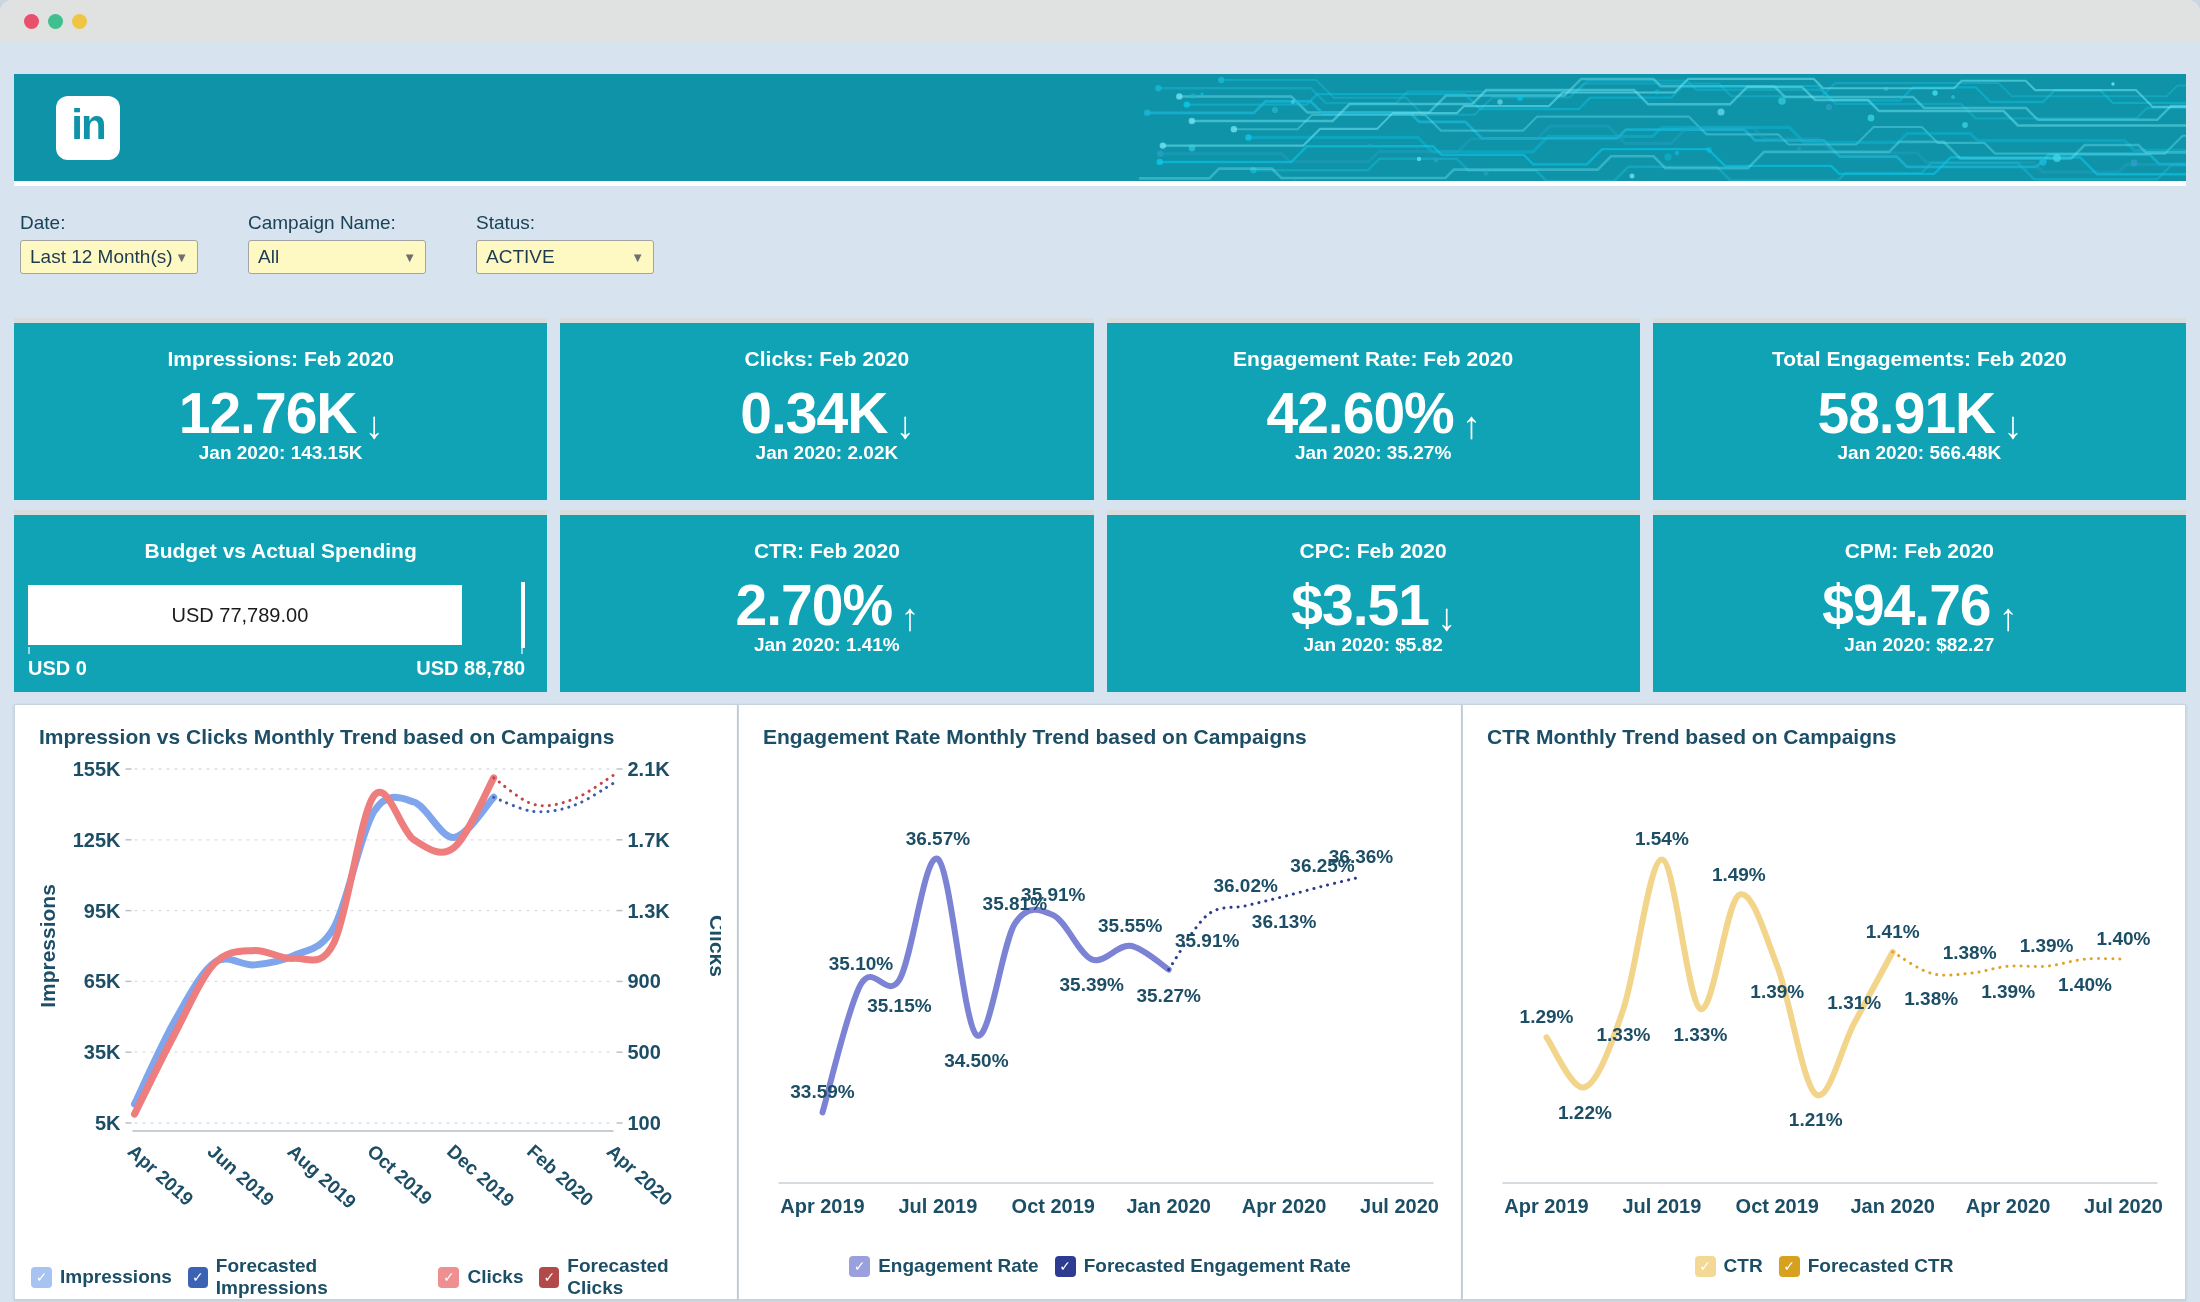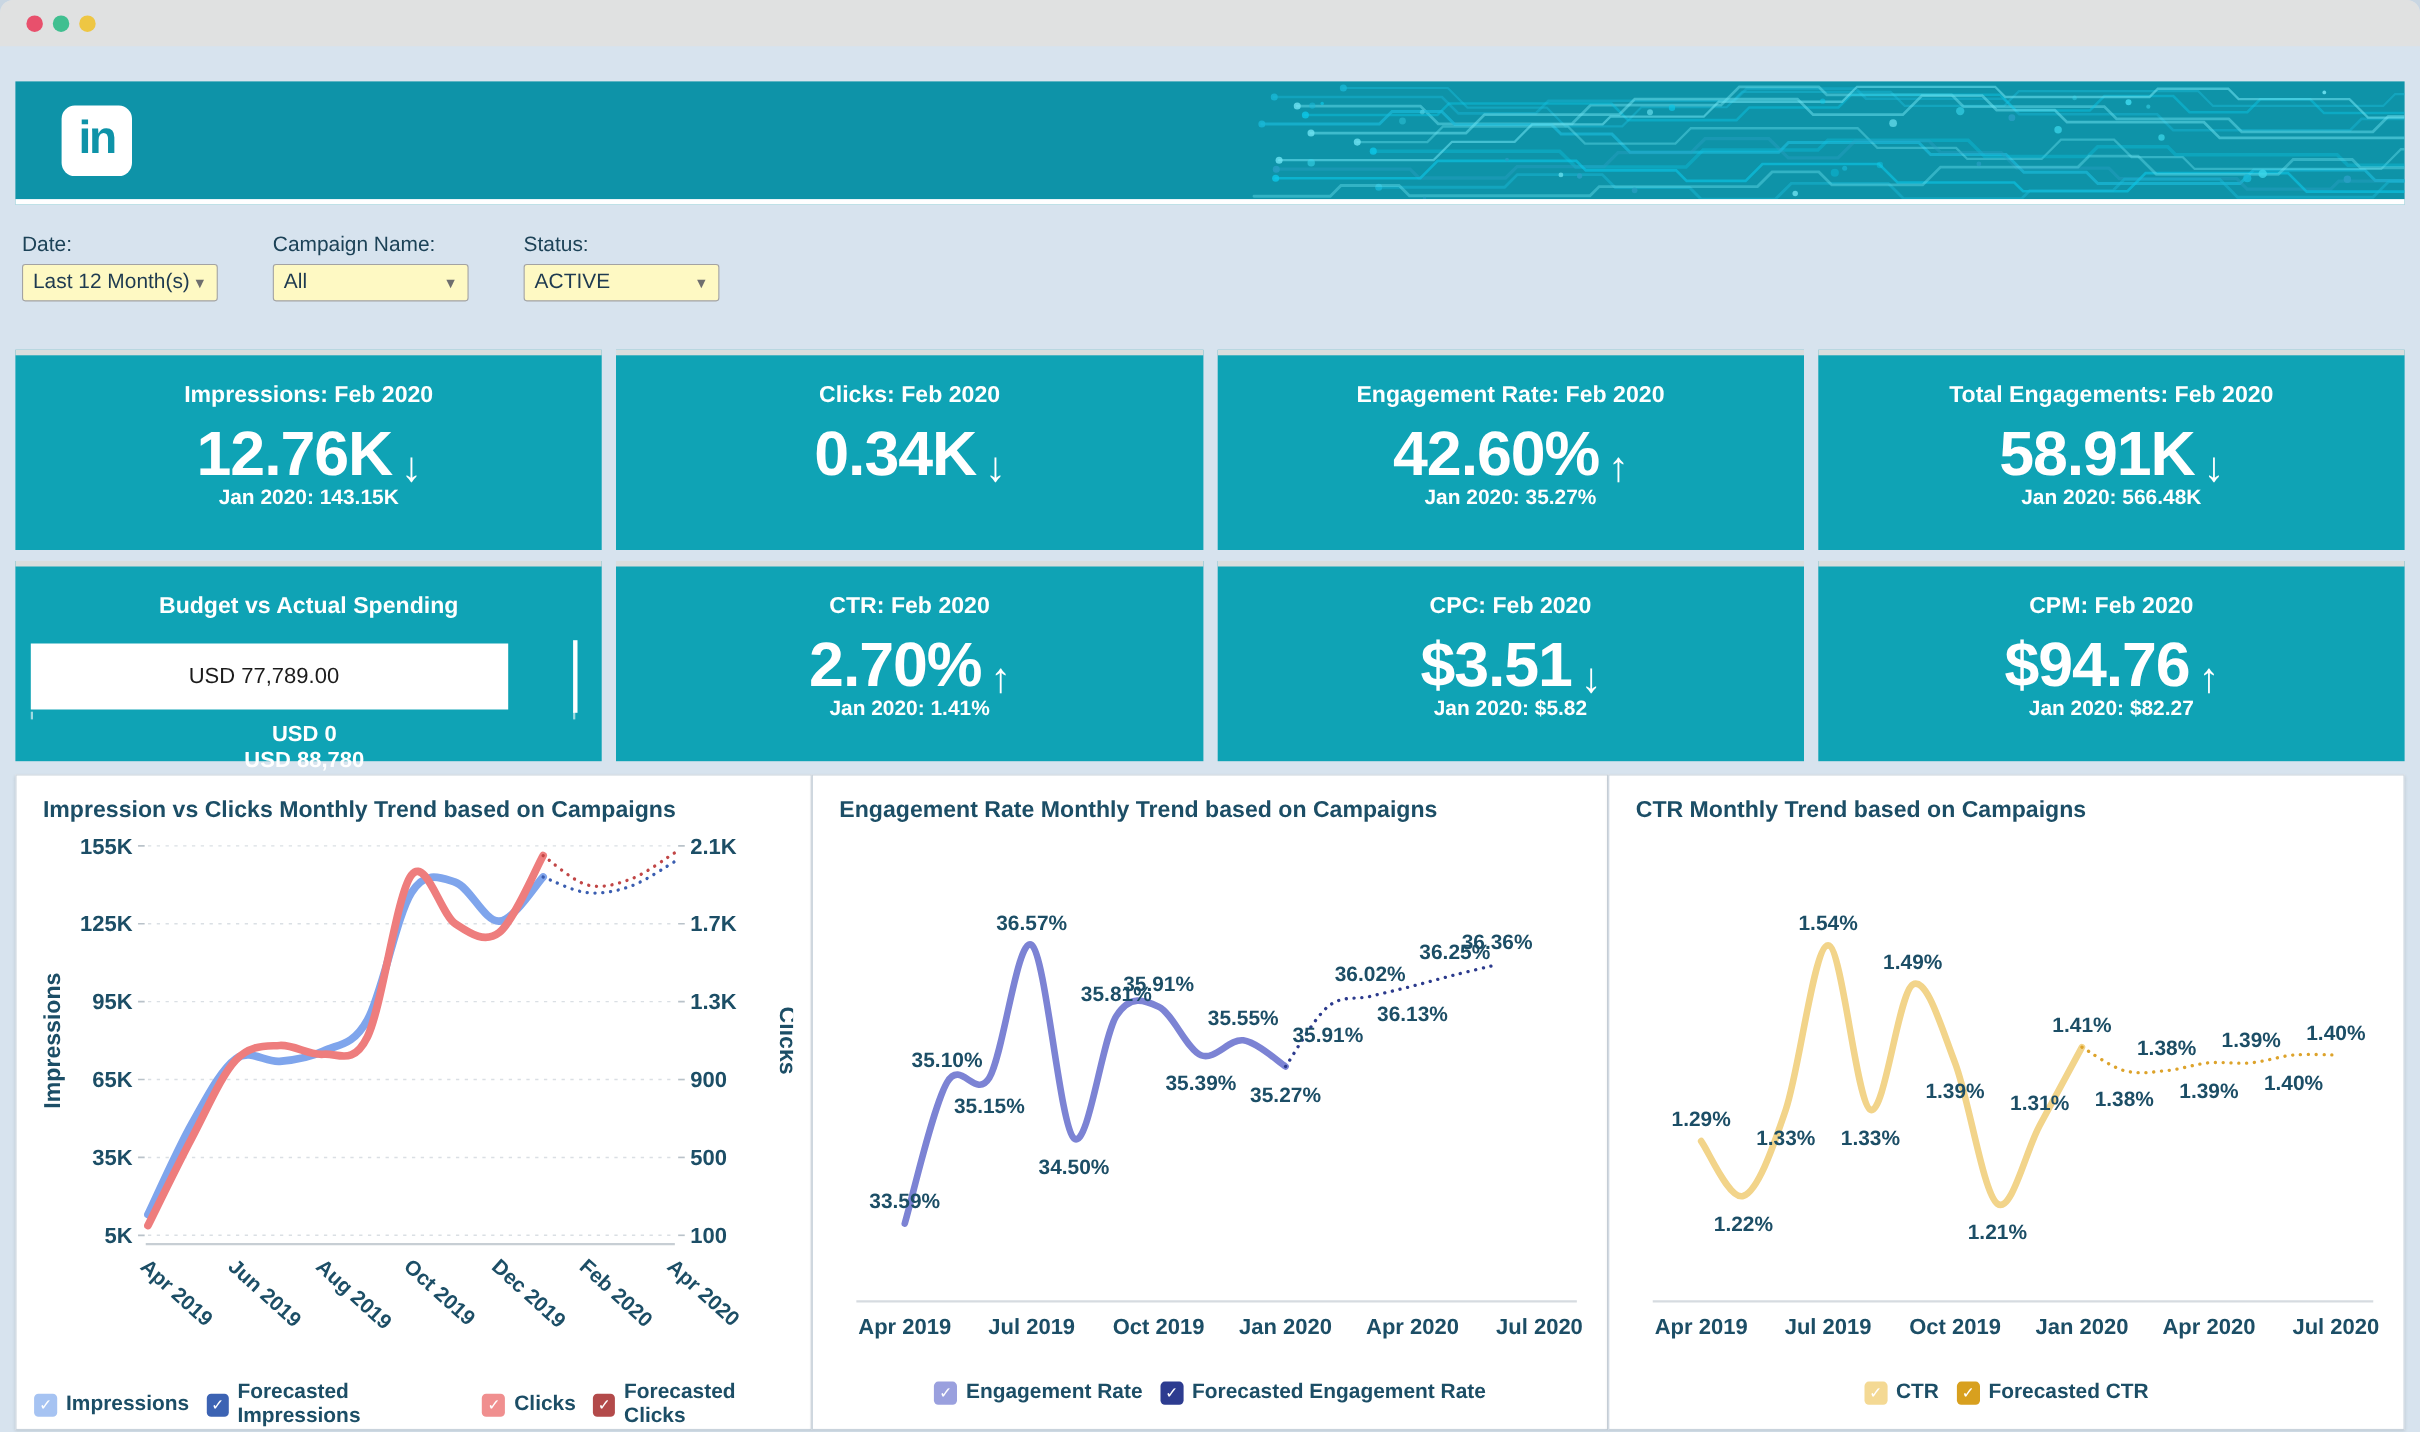--- a/index.html
+++ b/index.html
@@ -33,21 +33,21 @@
   .card .karrow{font-size:38px;font-weight:normal;position:relative;top:5px;margin-left:8px;}
   .card .kcompare{font-size:19px;font-weight:bold;}
   
   .budget-track{position:relative;margin:22px 24px 0 14px;height:60px;}
   .budget-fill{position:absolute;left:0;top:0;height:100%;background:#fff;display:flex;
                align-items:center;justify-content:center;padding-right:10px;
                color:#1b1b1b;font-size:20px;}
   .budget-maxtick{position:absolute;right:-2px;top:-3px;width:4px;height:66px;background:#fff;}
   .budget-subtick{position:absolute;width:2px;height:7px;background:rgba(255,255,255,.6);top:62px;}
   .budget-axis{display:flex;justify-content:space-between;margin:12px 22px 0 14px;
-               font-size:20px;font-weight:bold;color:#fff;flex-direction:column;}
+               font-size:20px;font-weight:bold;color:#fff;}
   
   .charts{display:grid;grid-template-columns:repeat(3,1fr);margin:12px 14px 0 14px;}
   .panel{background:#fff;border:1px solid #c9d3dc;box-shadow:0 1px 3px rgba(0,0,0,.12);
          height:596px;padding:16px 16px 8px 16px;}
   .panel h3{margin:4px 0 0 8px;font-size:21px;color:#1c4e66;font-weight:bold;}
   .panel svg.chart{display:block;width:100%;height:502px;margin-top:4px;}
   .legend{display:flex;justify-content:center;align-items:center;gap:16px;margin-top:0;}
   .lgi{display:flex;align-items:center;gap:8px;cursor:pointer;}
   .lgbox{width:21px;height:21px;border-radius:4px;display:flex;align-items:center;
          justify-content:center;color:#fff;font-size:14px;}
@@ -152,20 +152,21 @@
   <div class="kpi-grid">
 
     <div class="card">
       <div class="ktitle">Impressions: Feb 2020</div>
       <div class="kvalue"><span>12.76K</span><span class="karrow">↓</span></div>
       <div class="kcompare">Jan 2020: 143.15K</div>
     </div>
     <div class="card">
       <div class="ktitle">Clicks: Feb 2020</div>
       <div class="kvalue"><span>0.34K</span><span class="karrow">↓</span></div>
+      <div class="kcompare">Jan 2020: 2.02K</div>
     </div>
     <div class="card">
       <div class="ktitle">Engagement Rate: Feb 2020</div>
       <div class="kvalue"><span>42.60%</span><span class="karrow">↑</span></div>
       <div class="kcompare">Jan 2020: 35.27%</div>
     </div>
     <div class="card">
       <div class="ktitle">Total Engagements: Feb 2020</div>
       <div class="kvalue"><span>58.91K</span><span class="karrow">↓</span></div>
       <div class="kcompare">Jan 2020: 566.48K</div>

